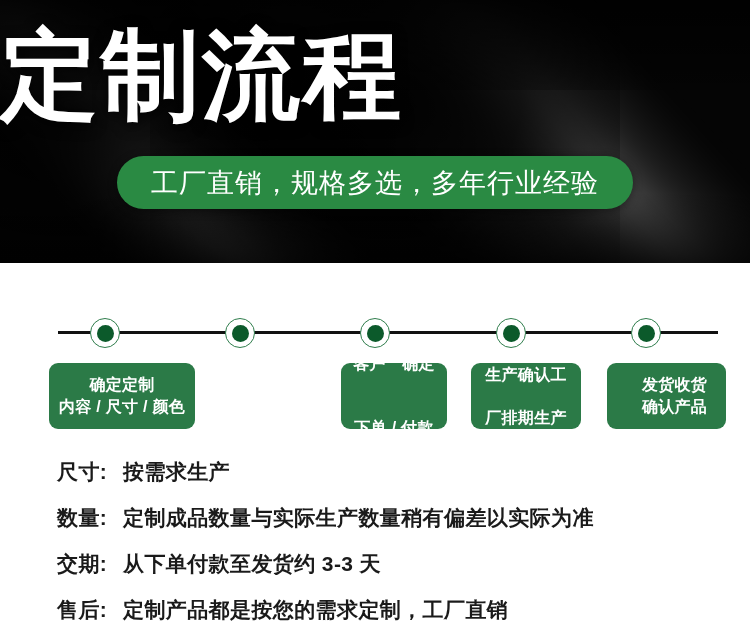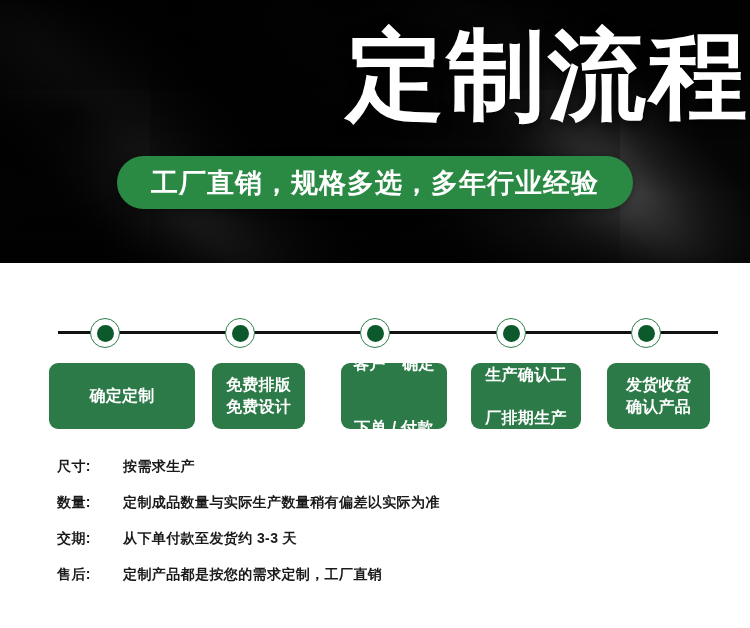--- a/index.html
+++ b/index.html
@@ -81,21 +81,21 @@
     left: 0; bottom: 0; width: 750px; height: 70px;
     background: linear-gradient(0deg, rgba(0,0,0,0.75) 0%, rgba(0,0,0,0) 100%);
     pointer-events: none;
   }
 
   .header-title {
     position: absolute;
     left: 0;
     top: 26px;
     width: 750px;
-    text-align: right;
+    text-align: left;
     color: #ffffff;
     font-size: 98px;
     font-weight: bold;
     letter-spacing: 3px;
     line-height: 1.0;
     text-shadow: 0 3px 14px rgba(0,0,0,0.85);
     white-space: nowrap;
   }
 
   .header-pill {
@@ -105,21 +105,21 @@
     top: 156px;
     height: 53px;
     padding: 0 34px;
     display: flex;
     align-items: center;
     justify-content: center;
     background: #2a8a43;
     border-radius: 27px;
     color: #ffffff;
     font-size: 27px;
-    font-weight: bold;
+    font-weight: normal;
     letter-spacing: 1px;
     white-space: nowrap;
     box-shadow: 0 2px 10px rgba(0,0,0,0.45);
   }
 
   
   .body {
     position: relative;
     width: 750px;
     height: 365px;
@@ -191,21 +191,21 @@
     position: absolute;
     left: 57px;
     top: 195px;
     width: 660px;
   }
   .spec-row {
     display: flex;
     align-items: center;
     margin-bottom: 18px;
     color: #1a1a1a;
-    font-size: 14px;
+    font-size: 21px;
     font-weight: bold;
     letter-spacing: 0.4px;
     white-space: nowrap;
   }
   .spec-label {
     min-width: 66px;
   }
   .spec-value {
   }
 </style>
@@ -244,34 +244,31 @@
         <div class="node-dot"></div>
       </div>
       <div class="node" style="left:646px;">
         <div class="node-dot"></div>
       </div>
     </div>
 
     <div class="steps">
       <div class="step-box" style="left:33px; width:146px;">
         <span>确定定制</span>
-      </div>
-      <div class="step-box" style="left:196px; width:93px;">
-        <span>免费排版</span>
-        <span>免费设计</span>
+        <span>内容 / 尺寸 / 颜色</span>
       </div>
       <div class="step-box" style="left:325px; width:106px;gap:42px;">
         <span>客户　确定</span>
         <span>下单 / 付款</span>
       </div>
       <div class="step-box" style="left:455px; width:110px;gap:21px;">
         <span>生产确认工</span>
         <span>厂排期生产</span>
       </div>
-      <div class="step-box" style="left:591px; width:103px;">
+      <div class="step-box" style="left:591px; width:103px;padding-left:16px;">
         <span>发货收货</span>
         <span>确认产品</span>
       </div>
     </div>
 
     <div class="specs">
       <div class="spec-row">
         <span class="spec-label">尺寸:</span>
         <span class="spec-value">按需求生产</span>
       </div>

